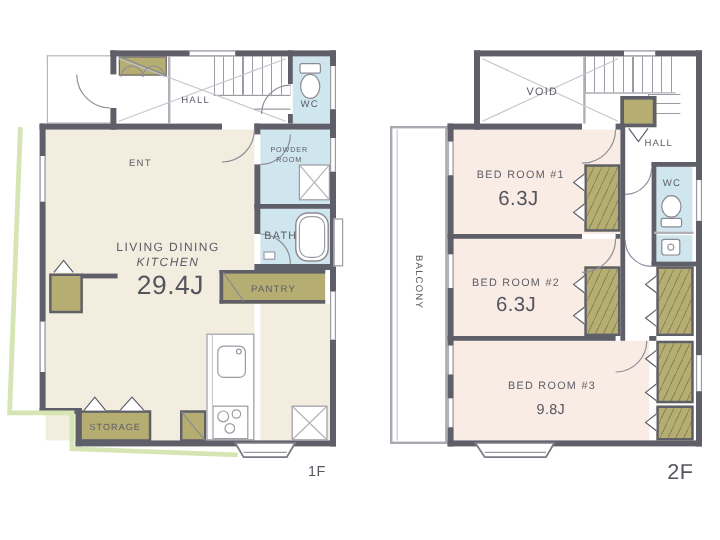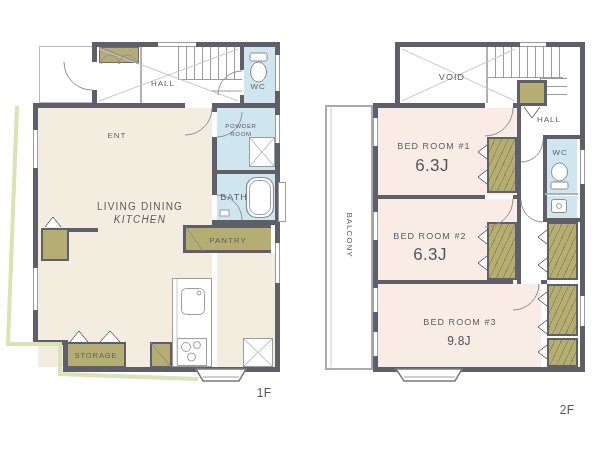--- a/index.html
+++ b/index.html
@@ -242,29 +242,30 @@
   </svg>
 
   <div class="label" style="left:117px;top:88px;font-size:8px;margin-top:48px;">ENT</div>
   <div class="label" style="left:163px;top:84px;font-size:8px;">HALL</div>
   <div class="label" style="left:258px;top:87px;font-size:8px;">WC</div>
   <div class="label" style="left:241px;top:126px;font-size:6px;">POWDER</div>
   <div class="label" style="left:241px;top:134px;font-size:6px;">ROOM</div>
   <div class="label" style="left:234px;top:197px;font-size:9px;">BATH</div>
   <div class="label" style="left:140px;top:207px;font-size:10px;">LIVING DINING</div>
   <div class="label" style="left:140px;top:220px;font-size:10px;font-style:italic;">KITCHEN</div>
+  <div class="label num" style="left:142px;top:238px;font-size:22px;">29.4J</div>
   <div class="label" style="left:228px;top:241px;font-size:8px;text-align:center;">PANTRY</div>
   <div class="label" style="left:96px;top:356px;font-size:7.5px;">STORAGE</div>
   <div class="label num" style="left:264px;top:393px;font-size:12px;">1F</div>
 
   <div class="label" style="left:452px;top:77px;font-size:9px;">VOID</div>
   <div class="label" style="left:549px;top:120px;font-size:8px;">HALL</div>
   <div class="label" style="left:560px;top:153px;font-size:8px;">WC</div>
   <div class="label" style="left:434px;top:146px;font-size:9px;">BED ROOM #1</div>
   <div class="label num" style="left:432px;top:165px;font-size:17px;">6.3J</div>
   <div class="label" style="left:430px;top:236px;font-size:9px;">BED ROOM #2</div>
   <div class="label num" style="left:430px;top:254px;font-size:17px;">6.3J</div>
   <div class="label" style="left:460px;top:322px;font-size:9px;">BED ROOM #3</div>
   <div class="label num" style="left:459px;top:341px;font-size:12px;text-align:right;">9.8J</div>
   <div class="label vert" style="left:349px;top:235px;font-size:8px;">BALCONY</div>
-  <div class="label num" style="left:567px;top:393px;font-size:12px;margin-top:17px;">2F</div>
+  <div class="label num" style="left:567px;top:393px;font-size:18px;">2F</div>
 
 </div>
 
 </body></html>

